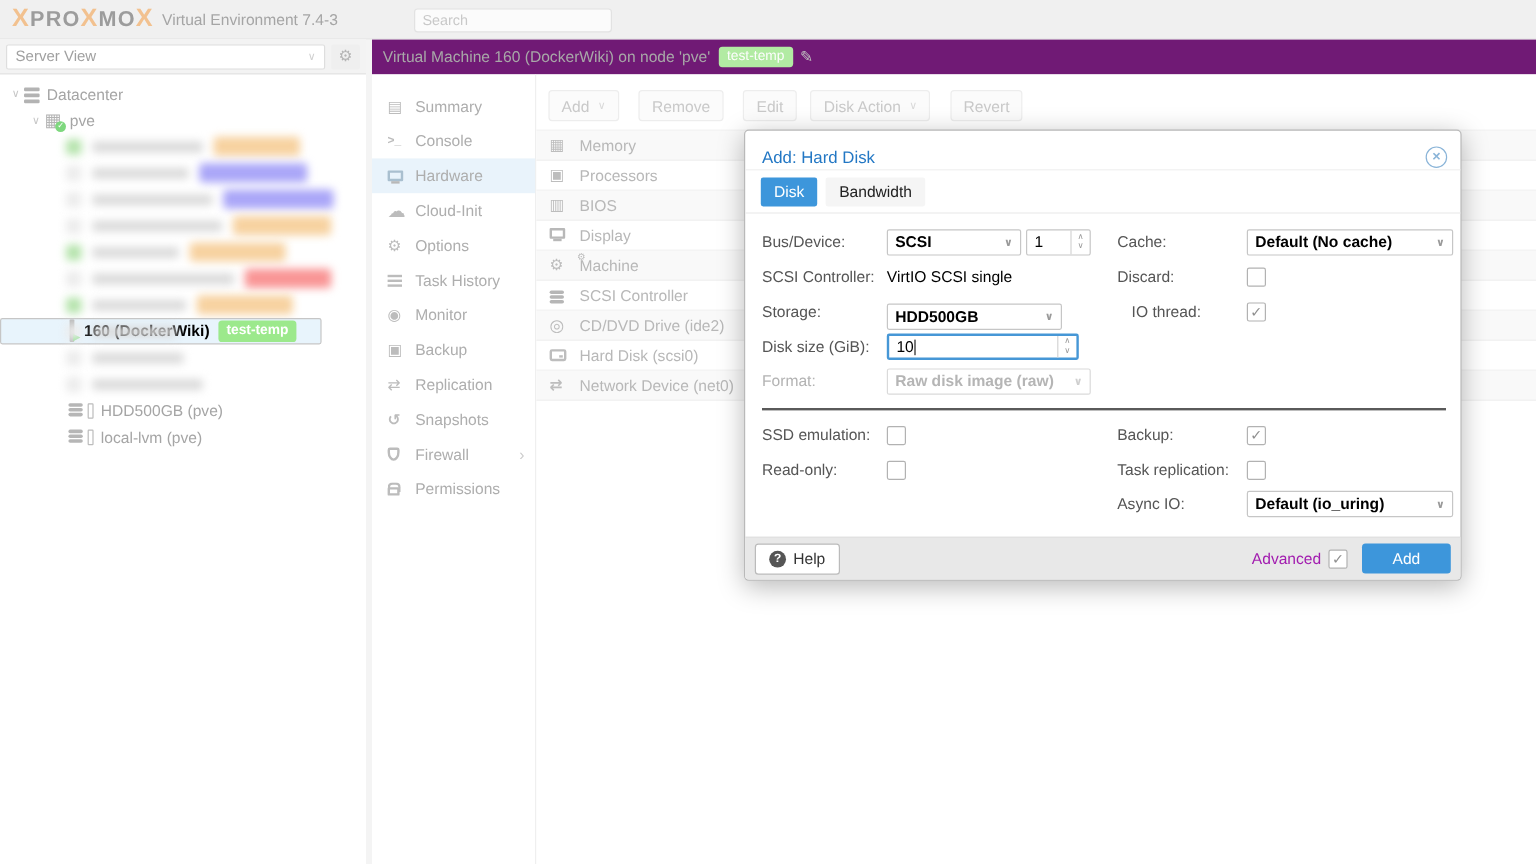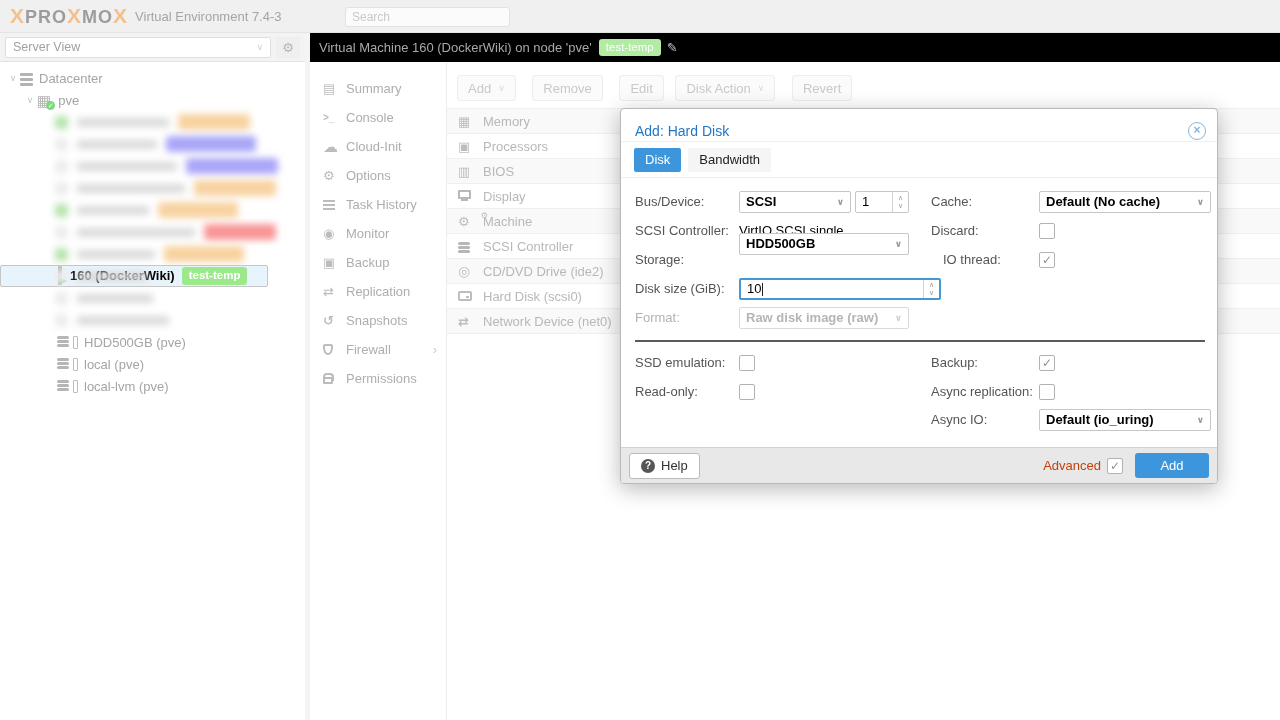--- a/index.html
+++ b/index.html
@@ -45,21 +45,21 @@
   .blur { display:flex; align-items:center; filter:blur(3.5px); }
   .fico { width:13px; height:13px; border-radius:2px; background:#ececec; margin-right:9px; flex:none; }
   .fico.run { background:#b4e3ab; }
   .ftext { height:9px; border-radius:2px; background:#dadada; flex:none; }
   .ftag { height:16px; border-radius:3px; margin-left:9px; flex:none; }
   .tag-orange { background:#f7d2a0; }
   .tag-purple { background:#aaa6f8; }
   .tag-red { background:#f99595; }
 
   
-  .content-title { height:29px; background:#000000; display:flex; align-items:center; padding-left:9px; color:#a8a8a8; flex:none; }
+  .content-title { height:29px; background:#701a75; display:flex; align-items:center; padding-left:9px; color:#a8a8a8; flex:none; }
   .content-title .tag { background:#b2eba3; color:#fdfdfd; }
   .pencil { color:#c2c2c2; margin-left:6px; font-size:13px; }
 
   .right-body { flex:1; display:flex; min-height:0; }
   .nav-panel { width:137px; background:#fff; border-right:1px solid #ececec; padding-top:12px; flex:none; }
   .nitem { height:29px; display:flex; align-items:center; padding-left:13px; color:#aeaeae; position:relative; }
   .nitem.active { background:#e9f3fb; }
   .nitem .nico { width:23px; color:#bcbcbc; font-size:13px; flex:none; display:flex; align-items:center; }
   .nitem .right-ar { position:absolute; right:9px; color:#cccccc; font-size:13px; }
   .shield { width:10px; height:11px; border:2px solid #bcbcbc; border-radius:2px 2px 50% 50%/2px 2px 65% 65%; }
@@ -99,21 +99,21 @@
   .spinner { position:absolute; right:0; top:0; bottom:0; width:16px; border-left:1px solid #d4d4d4; display:flex; flex-direction:column; align-items:center; justify-content:center; color:#999; font-size:7px; line-height:1.2; }
   .numfld { position:absolute; height:22px; border:1px solid #c6c6c6; border-radius:2px; background:#fff; font-size:13px; color:#000; line-height:20px; padding:0 20px 0 6px; }
   .numfld.focus { border:2px solid #4697d6; line-height:18px; }
   .caret { display:inline-block; width:1px; height:13px; background:#222; vertical-align:middle; margin-left:1px; }
   .chk { position:absolute; width:16px; height:16px; border:1px solid #b2b2b2; border-radius:2px; background:#fff; color:#8f8f8f; font-size:12px; line-height:14px; text-align:center; margin-top:3px; }
   .mdivider { position:absolute; left:14px; right:12px; top:231px; border-top:2px solid #5a5a5a; }
   .m-footer { position:absolute; left:0; right:0; bottom:0; height:36px; background:#e8e8e8; border-top:1px solid #d2d2d2; border-radius:0 0 3px 3px; display:flex; align-items:center; justify-content:space-between; padding:0 8px; }
   .help-btn { height:26px; background:#fff; border:1px solid #bbb; border-radius:3px; display:inline-flex; align-items:center; padding:0 11px; color:#333; }
   .help-ico { width:14px; height:14px; border-radius:50%; background:#555; color:#fff; font-size:10px; line-height:14px; text-align:center; margin-right:6px; font-weight:bold; }
   .foot-right { display:flex; align-items:center; }
-  .adv-lbl { color:#c2410c;text-align:right; }
+  .adv-lbl { color:#a21caf;text-align:right; }
   .adv-chk { position:static; margin:0 0 0 6px; }
   .add-btn { width:74px; height:25px; background:#3d96db; border-radius:3px; color:#fff; display:inline-flex; align-items:center; justify-content:center; margin-left:12px; font-size:13px; }
 </style>
 </head>
 <body>
 
 <div class="topbar">
   <div class="logo"><span class="lx">X</span><span>PRO</span><span class="lx">X</span><span>MO</span><span class="lx">X</span></div>
   <span class="product">Virtual Environment 7.4-3</span>
   <input class="search" placeholder="Search" style="">
@@ -219,25 +219,20 @@
         </div>
 
       <div class="trow" style="padding-left:57px">
         <span class="disks"></span>
         <span class="sbar"></span>
         <span>HDD500GB (pve)</span>
       </div>
       <div class="trow" style="padding-left:57px">
         <span class="disks"></span>
         <span class="sbar"></span>
-        <span>local (pve)</span>
-      </div>
-      <div class="trow" style="padding-left:57px">
-        <span class="disks"></span>
-        <span class="sbar"></span>
         <span>local-lvm (pve)</span>
       </div>
     </div>
   </div>
 
   <div class="splitter"></div>
 
   <div class="right-side">
     <div class="content-title">
       <span>Virtual Machine 160 (DockerWiki) on node 'pve'</span>
@@ -248,20 +243,26 @@
     <div class="right-body">
 
       <div class="nav-panel">
         <div class="nitem">
             <span class="nico">▤</span>
             <span>Summary</span>
           </div>
         <div class="nitem">
             <span class="nico" style="font-size:10px;font-weight:bold">&gt;_</span>
             <span>Console</span>
+          </div>
+        <div class="nitem active">
+            <span class="nico">
+              <span class="mon" style="border-color:#a9bfcf"></span>
+            </span>
+            <span>Hardware</span>
           </div>
         <div class="nitem">
             <span class="nico" style="font-size:15px">☁</span>
             <span>Cloud-Init</span>
           </div>
         <div class="nitem">
             <span class="nico">⚙</span>
             <span>Options</span>
           </div>
         <div class="nitem">
@@ -387,24 +388,24 @@
   <span class="sel" style="left:118px; top:82px; width:112px"><span>SCSI</span><span class="cv">∨</span></span>
   <span class="numfld" style="left:234px; top:82px; width:54px"><span>1</span><span class="spinner">
         <span>∧</span>
         <span>∨</span>
       </span></span>
 
   <span class="lbl" style="left:14px; top:111px">SCSI Controller:</span>
   <span class="val" style="left:118px; top:111px">VirtIO SCSI single</span>
 
   <span class="lbl" style="left:14px; top:140px">Storage:</span>
-  <span class="sel" style="left:118px; top:124px; width:170px"><span>HDD500GB</span><span class="cv">∨</span></span>
+  <span class="sel" style="left:118px; top:144px; width:146px"><span>HDD500GB</span><span class="cv">∨</span></span>
 
   <span class="lbl" style="left:14px; top:169px">Disk size (GiB):</span>
-  <span class="numfld focus" style="left:118px; top:169px; width:202px"><span>10</span><span class="caret"></span><span class="spinner">
+  <span class="numfld focus" style="left:118px; top:169px; width:160px"><span>10</span><span class="caret"></span><span class="spinner">
         <span>∧</span>
         <span>∨</span>
       </span></span>
 
   <span class="lbl dis" style="left:14px; top:198px">Format:</span>
   <span class="sel dis" style="left:118px; top:198px; width:170px"><span>Raw disk image (raw)</span><span class="cv">∨</span></span>
 
   <span class="lbl" style="left:310px; top:82px">Cache:</span>
   <span class="sel" style="left:418px; top:82px; width:172px"><span>Default (No cache)</span><span class="cv">∨</span></span>
 
@@ -418,21 +419,21 @@
 
   <span class="lbl" style="left:14px; top:243px">SSD emulation:</span>
   <span class="chk" style="left:118px; top:243px"></span>
 
   <span class="lbl" style="left:14px; top:272px">Read-only:</span>
   <span class="chk" style="left:118px; top:272px"></span>
 
   <span class="lbl" style="left:310px; top:243px">Backup:</span>
   <span class="chk" style="left:418px; top:243px">✓</span>
 
-  <span class="lbl" style="left:310px; top:272px">Async replication:</span>
+  <span class="lbl" style="left:310px; top:272px">Task replication:</span>
   <span class="chk" style="left:418px; top:272px"></span>
 
   <span class="lbl" style="left:310px; top:300px">Async IO:</span>
   <span class="sel" style="left:418px; top:300px; width:172px"><span>Default (io_uring)</span><span class="cv">∨</span></span>
 
   <div class="m-footer">
     <span class="help-btn">
         <span class="help-ico">?</span>
         <span>Help</span>
       </span>

